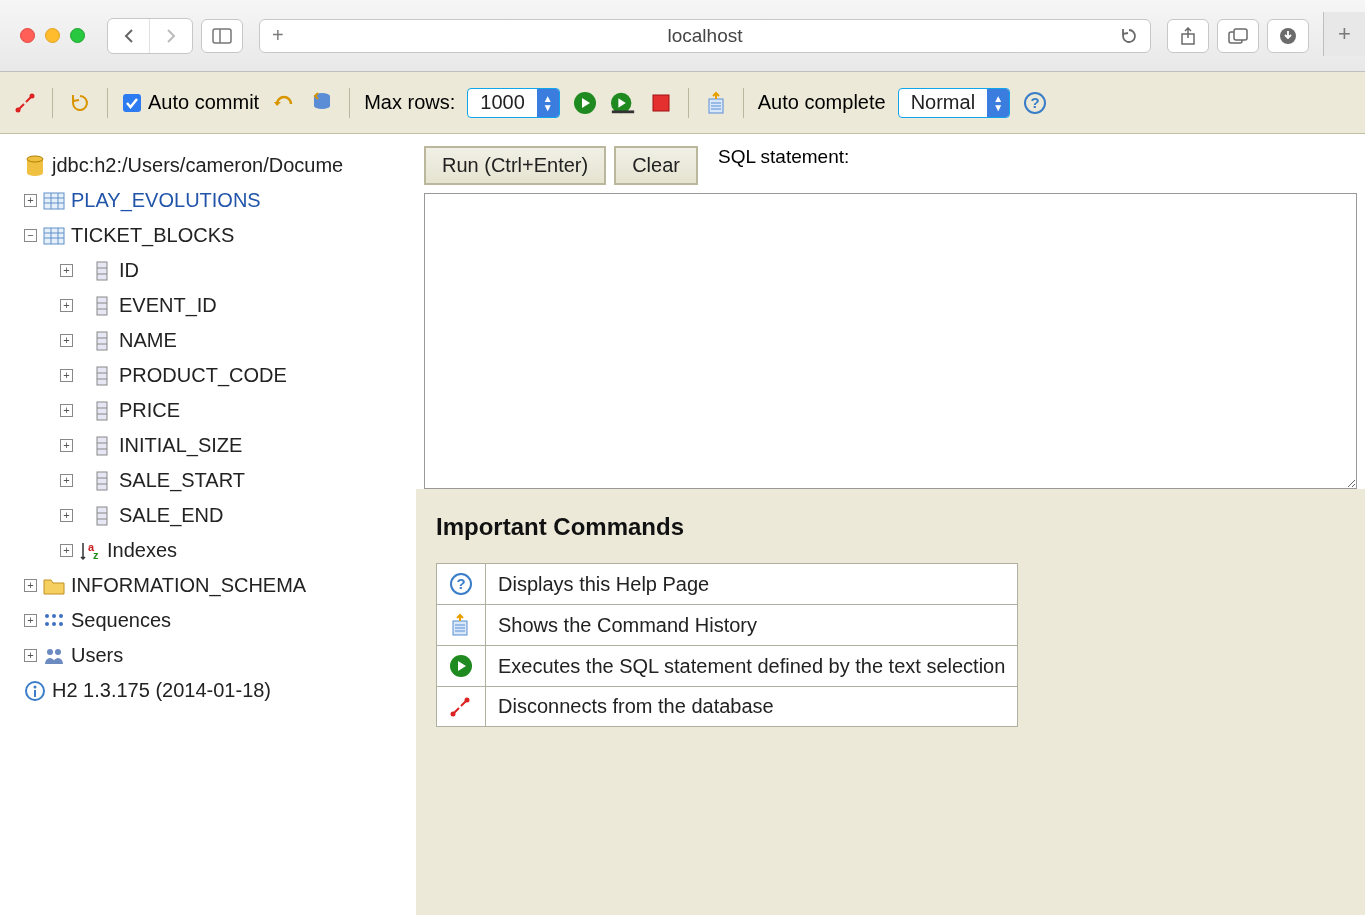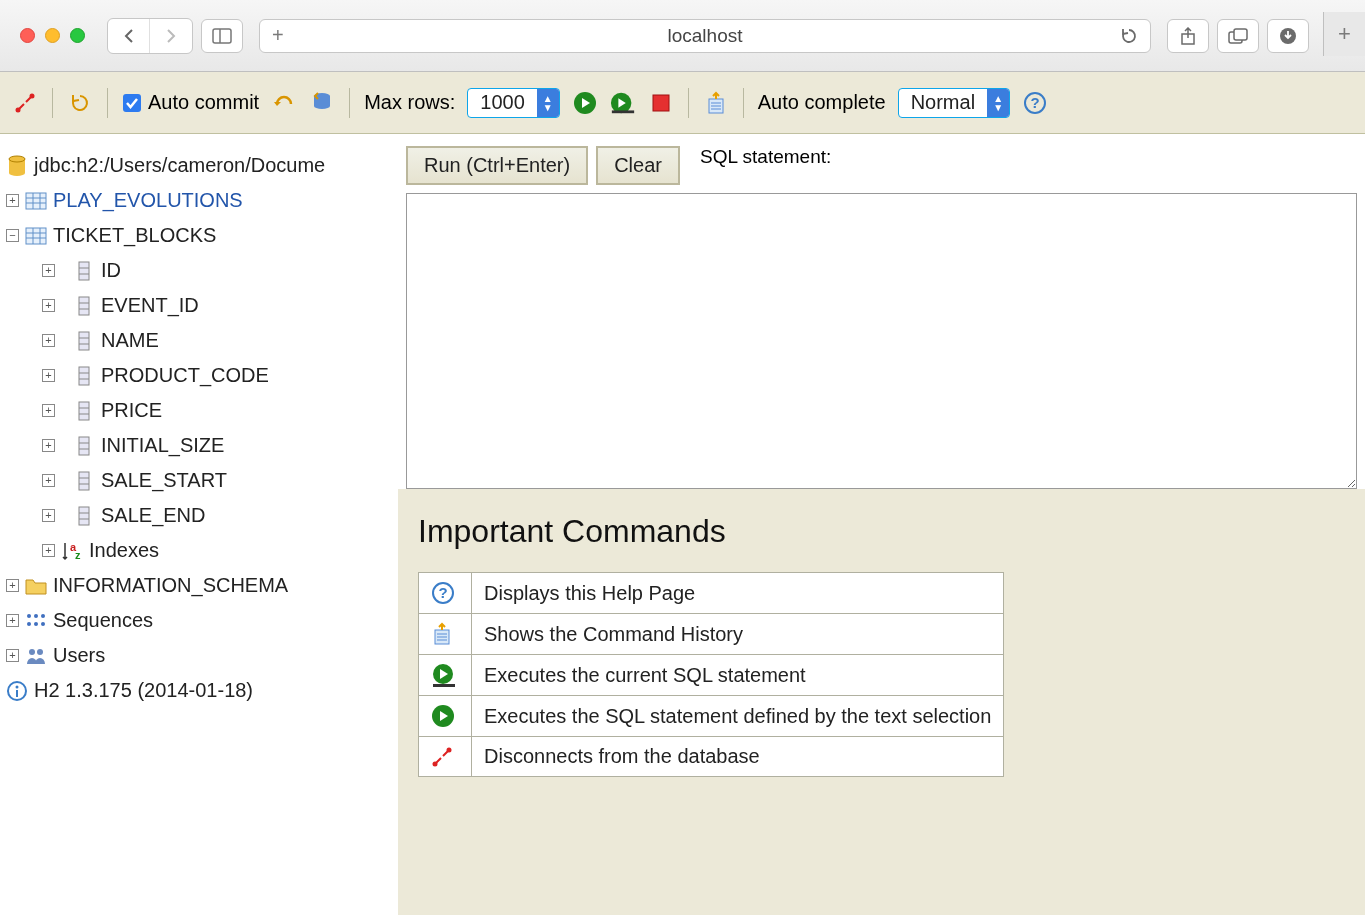--- a/index.html
+++ b/index.html
@@ -126,20 +126,21 @@
   justify-content:center;
   color:#fff;
   font-size:10px;
   line-height:9px;
 }
 
 
 .main {
   display: flex;
   height: calc(100% - 134px);
+  padding-left: 18px;
 }
 .sidebar {
   width: 398px;
   background: #fff;
   overflow: hidden;
   padding: 14px 6px;
   border-right: none;
 }
 .tree-row {
   display: flex;
@@ -192,21 +193,21 @@
   height: 296px;
   background:#fff;
   resize: vertical;
   overflow: auto;
 }
 .results {
   flex:1;
   background: #ece9d8;
   padding: 24px 20px;
 }
-.results h2 { font-size: 32px; font-weight: 400; margin-bottom: 22px; color:#111; }
+.results h2 { font-size: 24px; font-weight: 700; margin-bottom: 22px; color:#111; }
 .cmd-table { border-collapse: collapse; background:#fff; }
 .cmd-table td { border: 1px solid #b0b0a0; padding: 8px 12px; font-size: 20px; color:#222; }
 .cmd-table td.icon-cell { width: 44px; text-align:center; }
 
 svg { display:block; }
 </style>
 </head>
 <body>
 
 <div class="browser-chrome">
@@ -583,30 +584,20 @@
                   <line x1="6" y1="12" x2="16" y2="12" stroke="#5a8dd6"></line>
                   <line x1="6" y1="15" x2="16" y2="15" stroke="#5a8dd6"></line>
                   <line x1="6" y1="18" x2="16" y2="18" stroke="#5a8dd6"></line>
                   <path d="M11 8 L11 2 M8 5 L11 2 L14 5" stroke="#e8a000" stroke-width="2" fill="none"></path>
                 </svg>
               </td>
           <td>Shows the Command History</td>
         </tr>
         <tr>
           <td class="icon-cell">
-                <svg width="28" height="24" viewBox="0 0 28 24">
-                  <circle cx="12" cy="11" r="10" fill="#1f8a1f"></circle>
-                  <path d="M9 6 L17 11 L9 16 Z" fill="#fff"></path>
-                  <rect x="2" y="21" width="22" height="3" fill="#333"></rect>
-                </svg>
-              </td>
-          <td>Executes the current SQL statement</td>
-        </tr>
-        <tr>
-          <td class="icon-cell">
                 <svg width="24" height="24" viewBox="0 0 24 24">
                   <circle cx="12" cy="12" r="11" fill="#1f8a1f"></circle>
                   <path d="M9 7 L17 12 L9 17 Z" fill="#fff"></path>
                 </svg>
               </td>
           <td>Executes the SQL statement defined by the text selection</td>
         </tr>
         <tr>
           <td class="icon-cell">
                 <svg width="22" height="22" viewBox="0 0 22 22">

